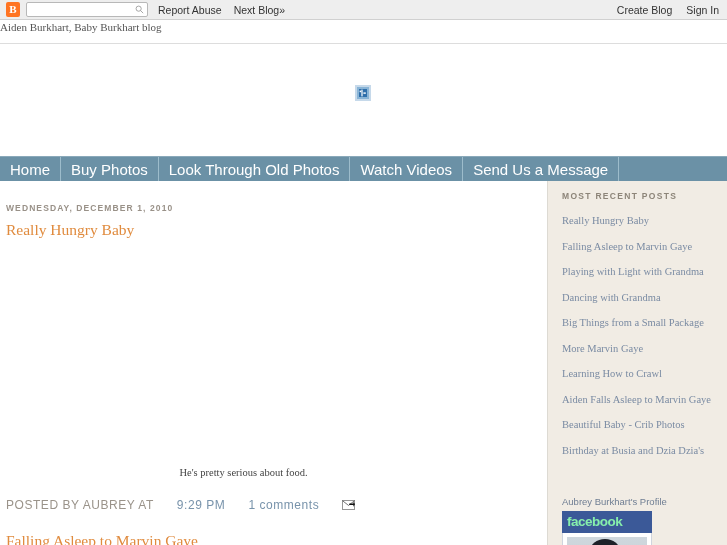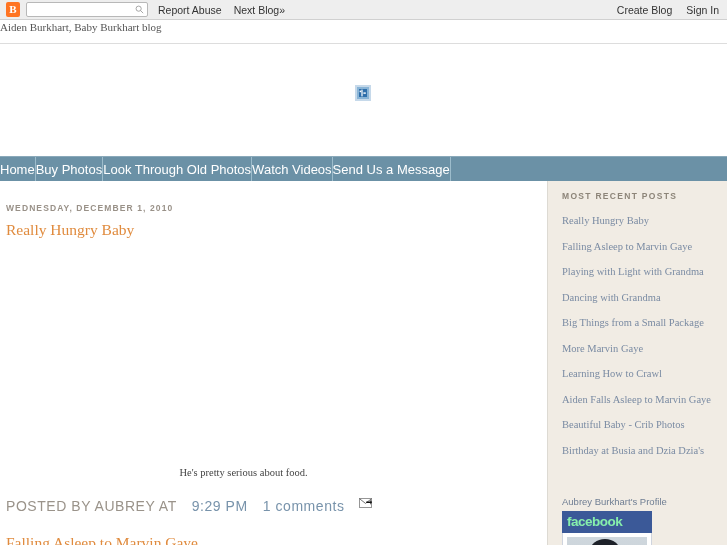--- a/index.html
+++ b/index.html
@@ -98,23 +98,23 @@
   #tabs-bar {
     height: 25px;
     background: #6b91a6;
     display: flex;
     align-items: stretch;
     border-top: 1px solid #8aa9ba;
   }
   .tab {
     display: flex;
     align-items: center;
-    padding: 0 0;
+    padding: 0 10px;
     color: #ffffff;
-    font-size: 13px;
+    font-size: 15px;
     text-decoration: none;
     border-right: 1px solid #9dbccb;
     white-space: nowrap;
   }
   .tab:first-child { border-left: 0; }
 
   
   #wrap {
     display: flex;
     height: 383px;
@@ -153,22 +153,23 @@
   .post-media { height: 222px; }
   .post-caption {
     font-family: "Liberation Serif", serif;
     font-size: 10.5px;
     color: #444444;
     text-align: center;
     padding-right: 60px;
   }
   .post-footer {
     display: flex;
-    gap: 15px;
-    font-size: 14px;
+    align-items: center;
+    gap: 23px;
+    font-size: 12px;
     letter-spacing: .55px;
     color: #9a938a;
     padding-top: 20px;
   }
   .post-footer .meta-link { color: #7893ab; text-decoration: none; }
   .mail-ico { width: 13px; height: 10px; display: inline-block; }
   .post-sep { height: 20px; }
 
   
   .side-head {

